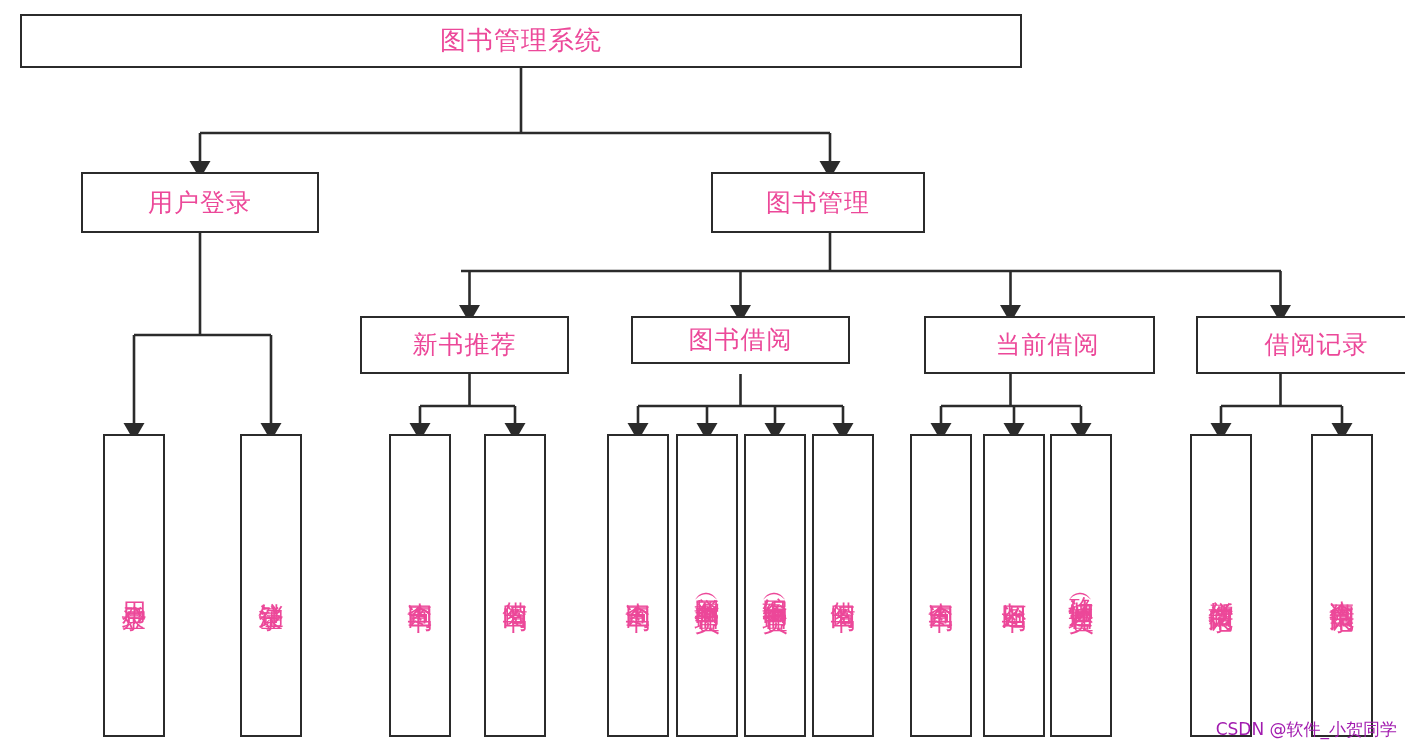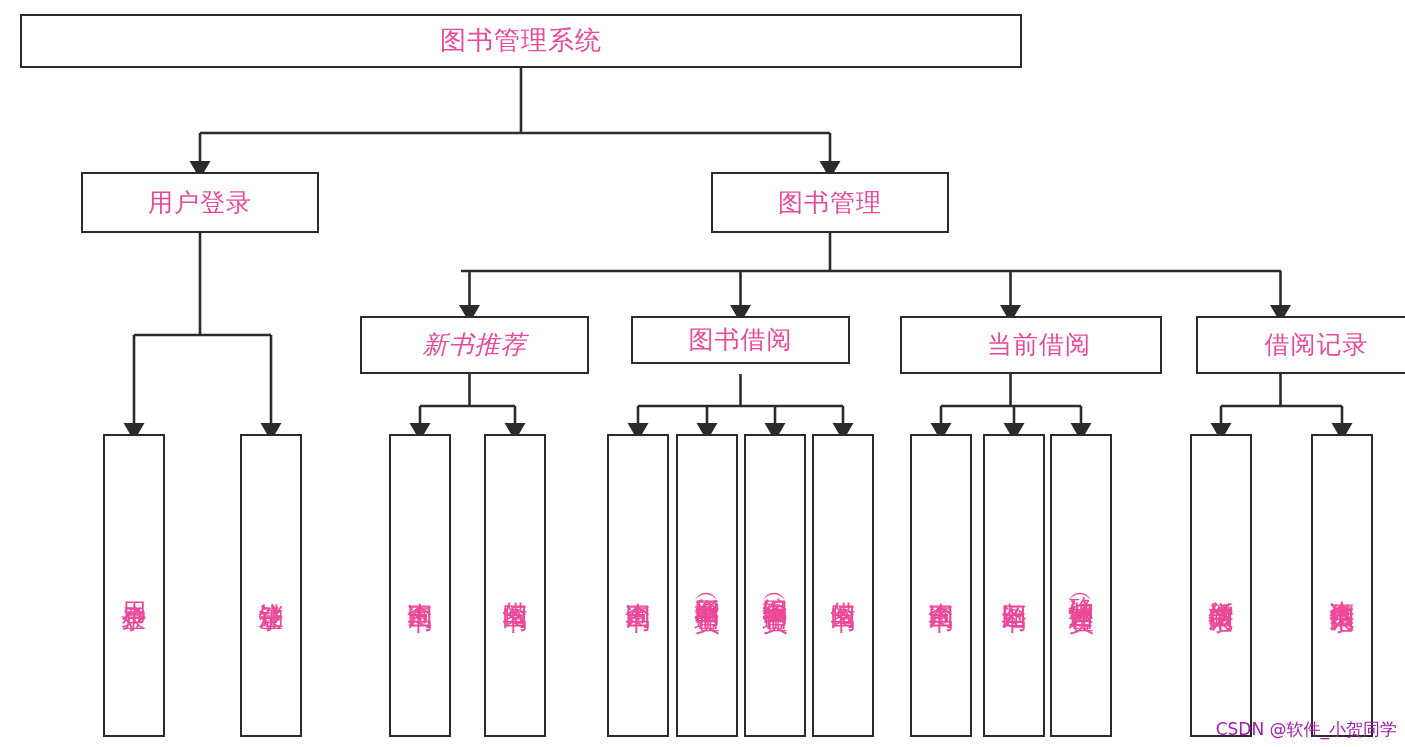--- a/index.html
+++ b/index.html
@@ -70,24 +70,24 @@
         <path d="M1081,406 L1081,431" marker-end="url(#arrowhead)"></path>
         <path d="M1280.5,374 L1280.5,406"></path>
         <path d="M1221,406 L1342,406"></path>
         <path d="M1221,406 L1221,431" marker-end="url(#arrowhead)"></path>
         <path d="M1342,406 L1342,431" marker-end="url(#arrowhead)"></path>
       </g>
   </svg>
   <div id="node-layer">
       <div class="node horizontal root" style="left: 20px; top: 14px; width: 1002px; height: 54px;">图书管理系统</div>
       <div class="node horizontal" style="left: 81px; top: 172px; width: 238px; height: 61px;">用户登录</div>
-      <div class="node horizontal" style="left: 711px; top: 172px; width: 238px; height: 61px;">图书管理</div>
-      <div class="node horizontal" style="left: 360px; top: 316px; width: 229px; height: 58px; font-style: italic;">新书推荐</div>
+      <div class="node horizontal" style="left: 711px; top: 172px; width: 214px; height: 61px;">图书管理</div>
+      <div class="node horizontal" style="left: 360px; top: 316px; width: 209px; height: 58px;">新书推荐</div>
       <div class="node horizontal" style="left: 631px; top: 316px; width: 219px; height: 48px;">图书借阅</div>
-      <div class="node horizontal" style="left: 900px; top: 316px; width: 262px; height: 58px; padding-left: 16px;">当前借阅</div>
+      <div class="node horizontal" style="left: 924px; top: 316px; width: 231px; height: 58px; padding-left: 16px;">当前借阅</div>
       <div class="node horizontal" style="left: 1171px; top: 316px; width: 241px; height: 58px; margin-left: 25px;">借阅记录</div>
       <div class="node vertical" style="left: 103px; top: 434px; width: 62px; height: 303px;">用户登录</div>
       <div class="node vertical" style="left: 240px; top: 434px; width: 62px; height: 303px;">注销登录</div>
       <div class="node vertical" style="left: 389px; top: 434px; width: 62px; height: 303px;">查询图书</div>
       <div class="node vertical" style="left: 484px; top: 434px; width: 62px; height: 303px;">借阅图书</div>
       <div class="node vertical" style="left: 607px; top: 434px; width: 62px; height: 303px;">查询图书</div>
       <div class="node vertical" style="left: 676px; top: 434px; width: 62px; height: 303px;">新增图书（管理员）</div>
       <div class="node vertical" style="left: 744px; top: 434px; width: 62px; height: 303px;">编辑图书（管理员）</div>
       <div class="node vertical" style="left: 812px; top: 434px; width: 62px; height: 303px;">借阅图书</div>
       <div class="node vertical" style="left: 910px; top: 434px; width: 62px; height: 303px;">查询图书</div>

